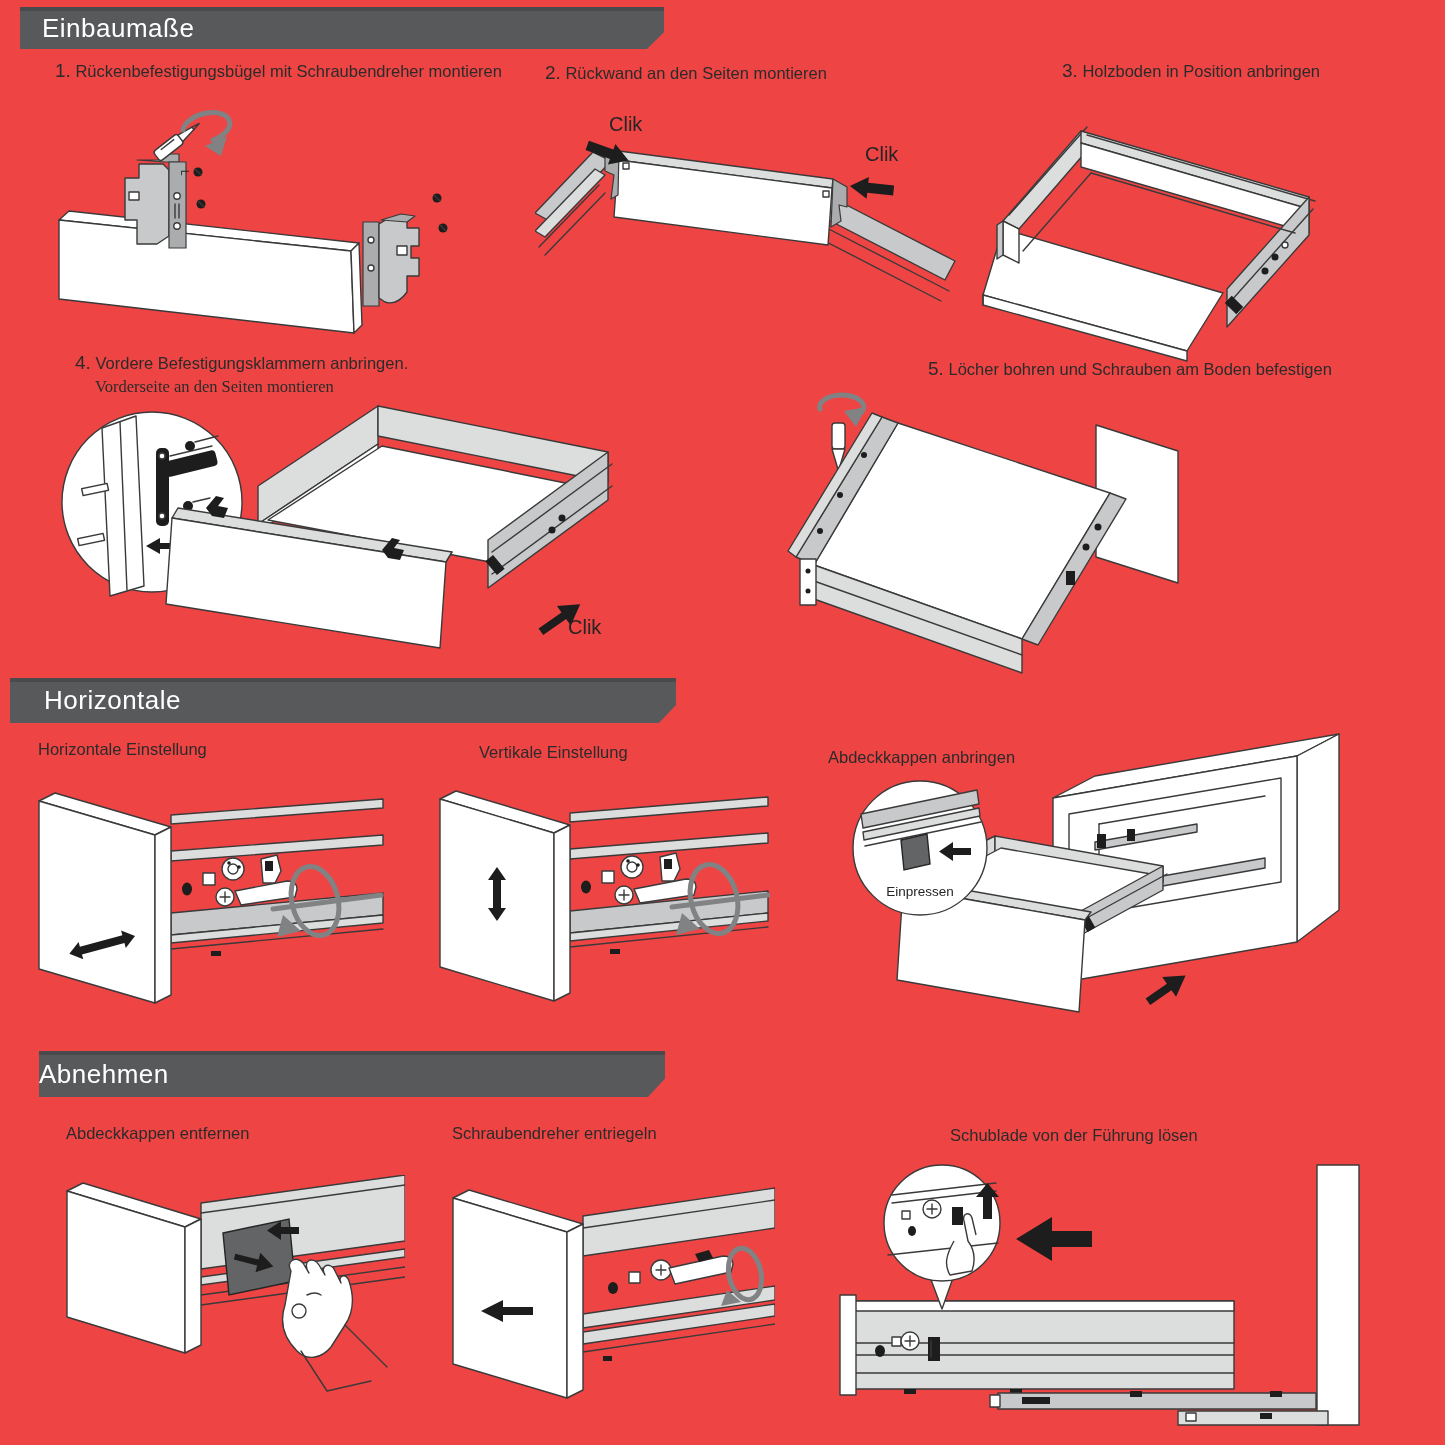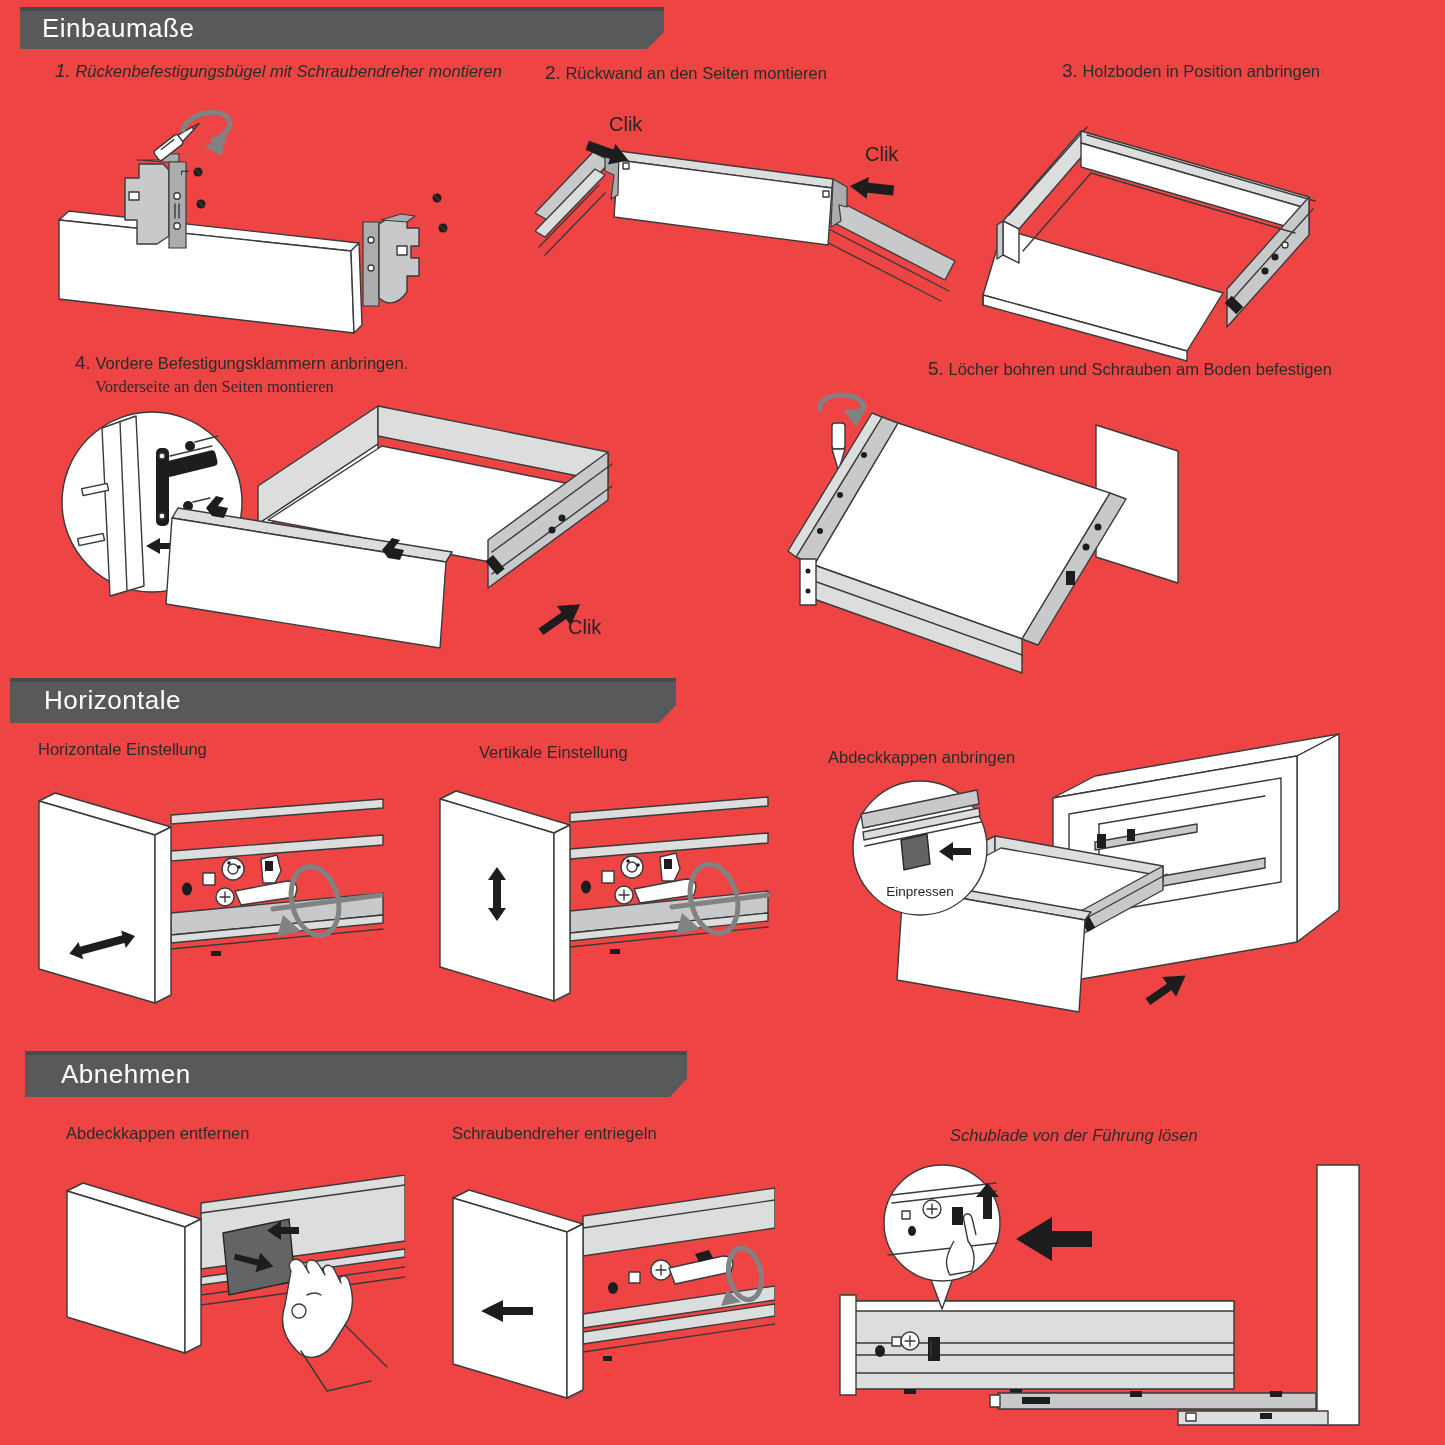--- a/index.html
+++ b/index.html
@@ -29,21 +29,21 @@
 </style>
 </head>
 <body>
 
 <div id="canvas">
 
   <div class="banner" style="left:20px;top:7px;width:622px;height:42px;line-height:42px;padding-left:22px;">
     <span>Einbaumaße</span>
   </div>
 
-  <div class="cap" style="left:55px;top:60px;font-style:italic;">
+  <div class="cap" style="left:55px;top:60px;">
     <span class="stepnum">1.</span>
     <span class="steptxt">Rückenbefestigungsbügel mit Schraubendreher montieren</span>
   </div>
   <div class="cap" style="left:545px;top:62px;">
     <span class="stepnum">2.</span>
     <span class="steptxt">Rückwand an den Seiten montieren</span>
   </div>
   <div class="cap" style="left:1062px;top:60px;">
     <span class="stepnum">3.</span>
     <span class="steptxt">Holzboden in Position anbringen</span>
@@ -391,27 +391,27 @@
       <polygon class="g1" points="18,112 134,88 135,96 19,120"></polygon>
       <line class="ln" x1="20" y1="126" x2="136" y2="102"></line>
       <polygon class="cap-dark" points="56,120 82,114 85,144 59,150"></polygon>
       <g transform="translate(94,122)">
         <path class="dk" d="M32,6 L14,6 L14,0 L0,9.5 L14,19 L14,13 L32,13 Z"></path>
       </g>
       <text class="svgtxt-s" x="75" y="176" text-anchor="middle">Einpressen</text>
     </g>
   </svg>
 
-  <div class="banner" style="left:25px;top:1051px;width:626px;height:46px;line-height:46px;padding-left:36px;">
+  <div class="banner" style="left:39px;top:1051px;width:626px;height:46px;line-height:46px;">
     <span>Abnehmen</span>
   </div>
 
   <div class="cap" style="left:66px;top:1124px;">Abdeckkappen entfernen</div>
   <div class="cap" style="left:452px;top:1124px;">Schraubendreher entriegeln</div>
-  <div class="cap" style="left:950px;top:1126px;font-style:italic;">Schublade von der Führung lösen</div>
+  <div class="cap" style="left:950px;top:1126px;">Schublade von der Führung lösen</div>
 
   <svg class="ill" style="left:55px;top:1175px;" width="350" height="240" viewBox="0 0 350 240">
     <g>
       <polygon class="g1" points="146,28 350,0 350,66 146,94"></polygon>
       <line class="ln" x1="146" y1="38" x2="350" y2="10"></line>
       <polygon class="g1" points="146,102 350,74 350,82 146,110"></polygon>
       <line class="ln" x1="146" y1="120" x2="350" y2="92"></line>
       <line class="ln" x1="146" y1="130" x2="350" y2="102"></line>
     </g>
     <g>

